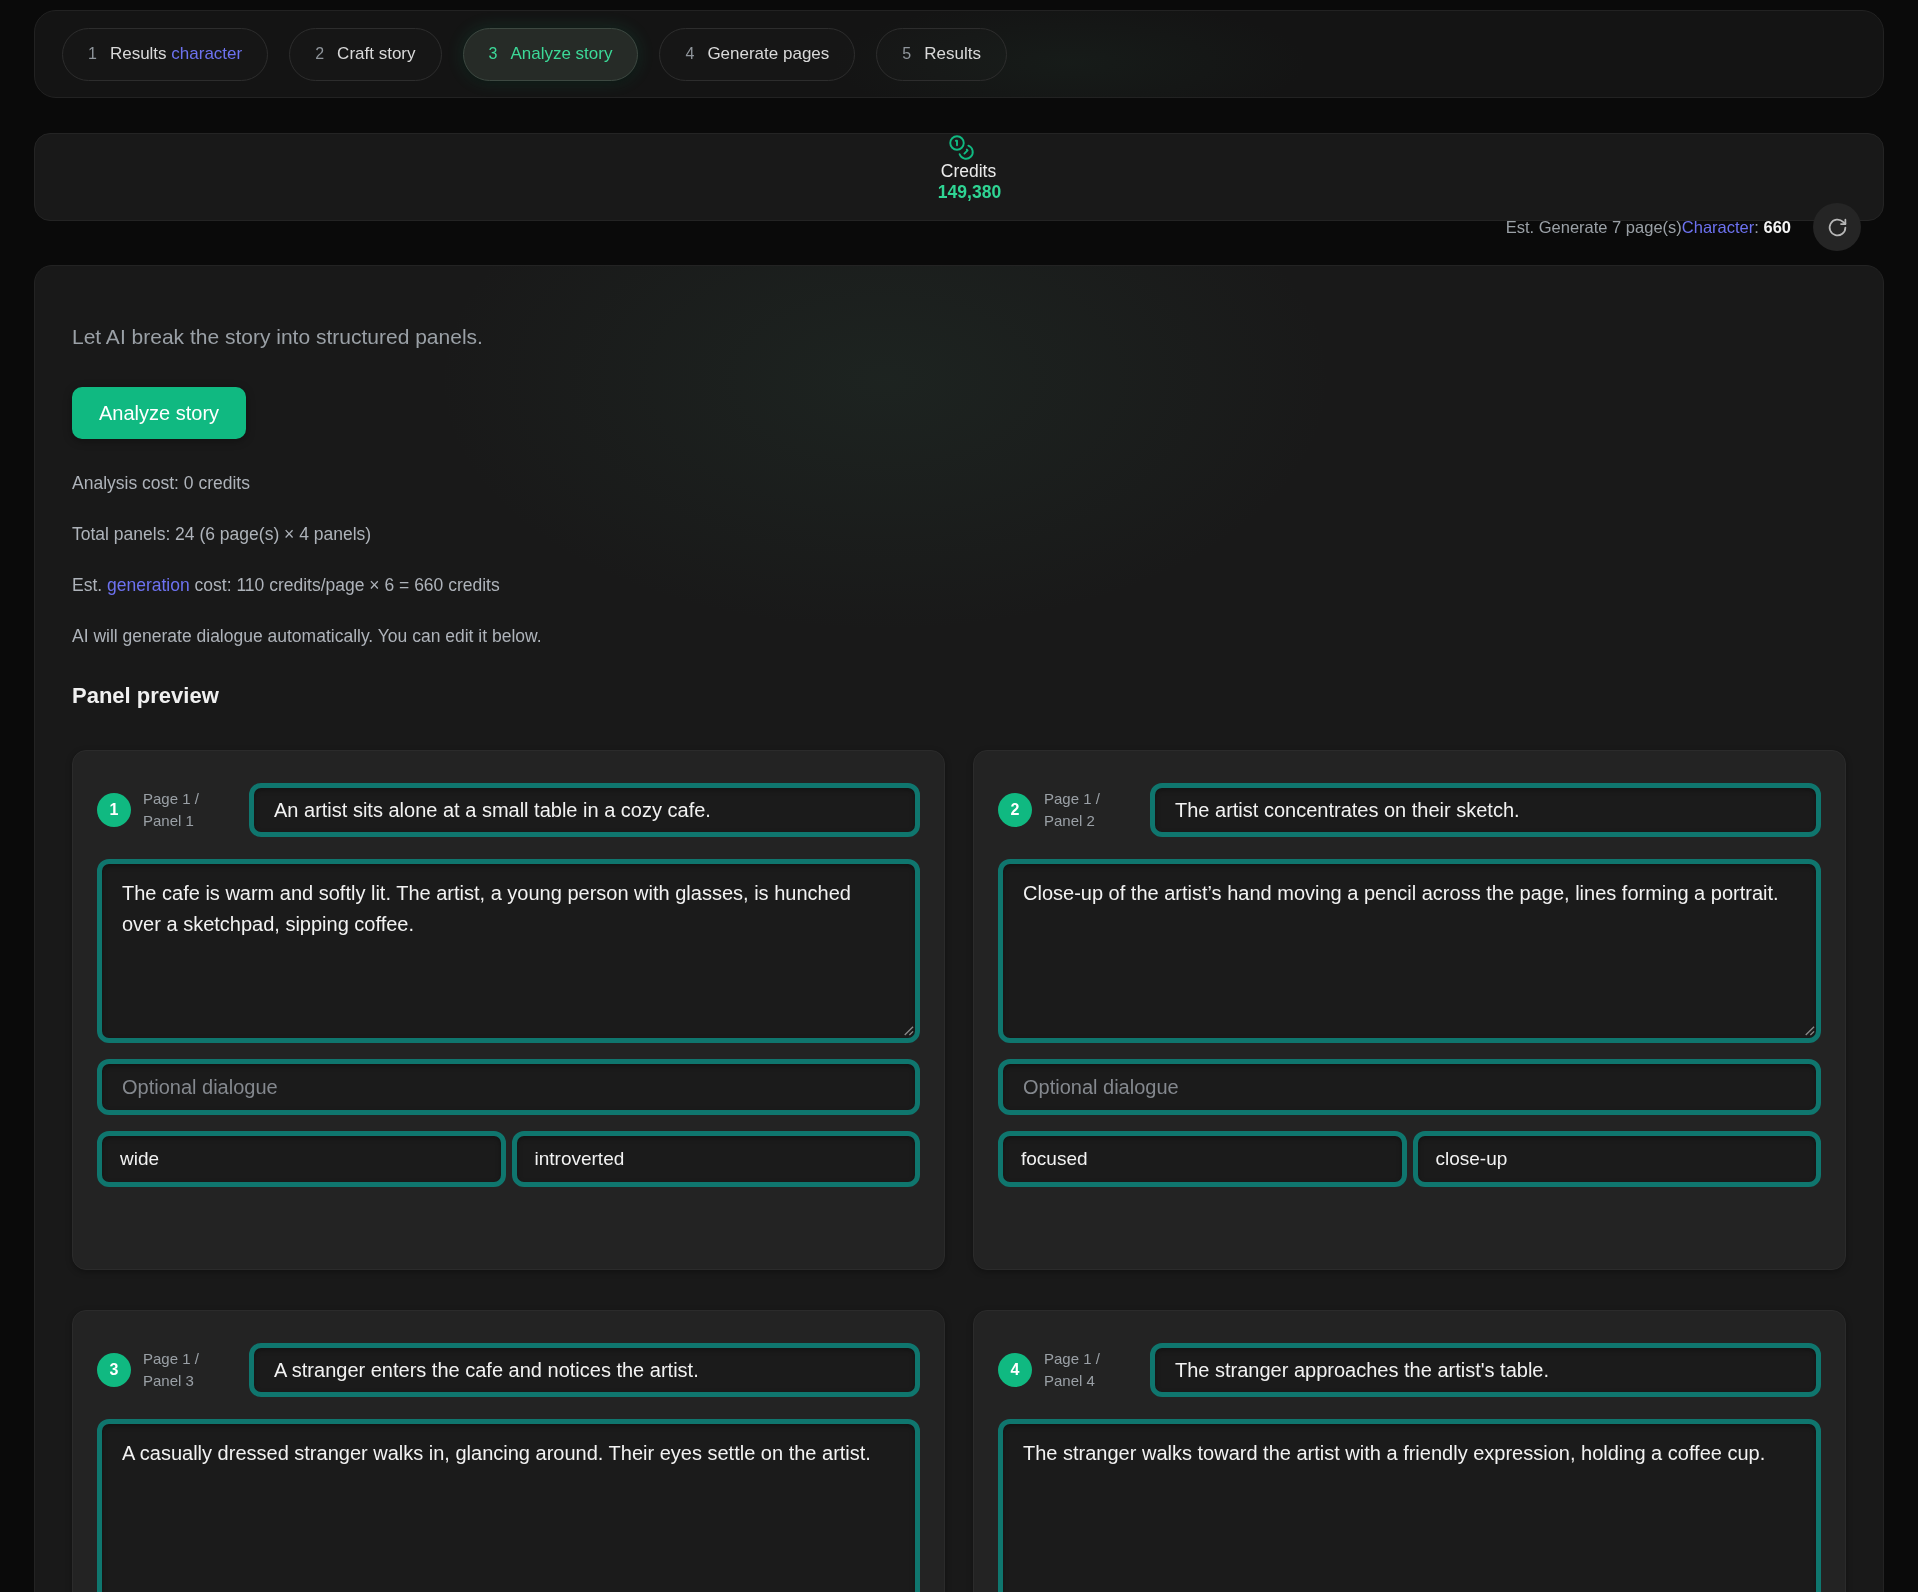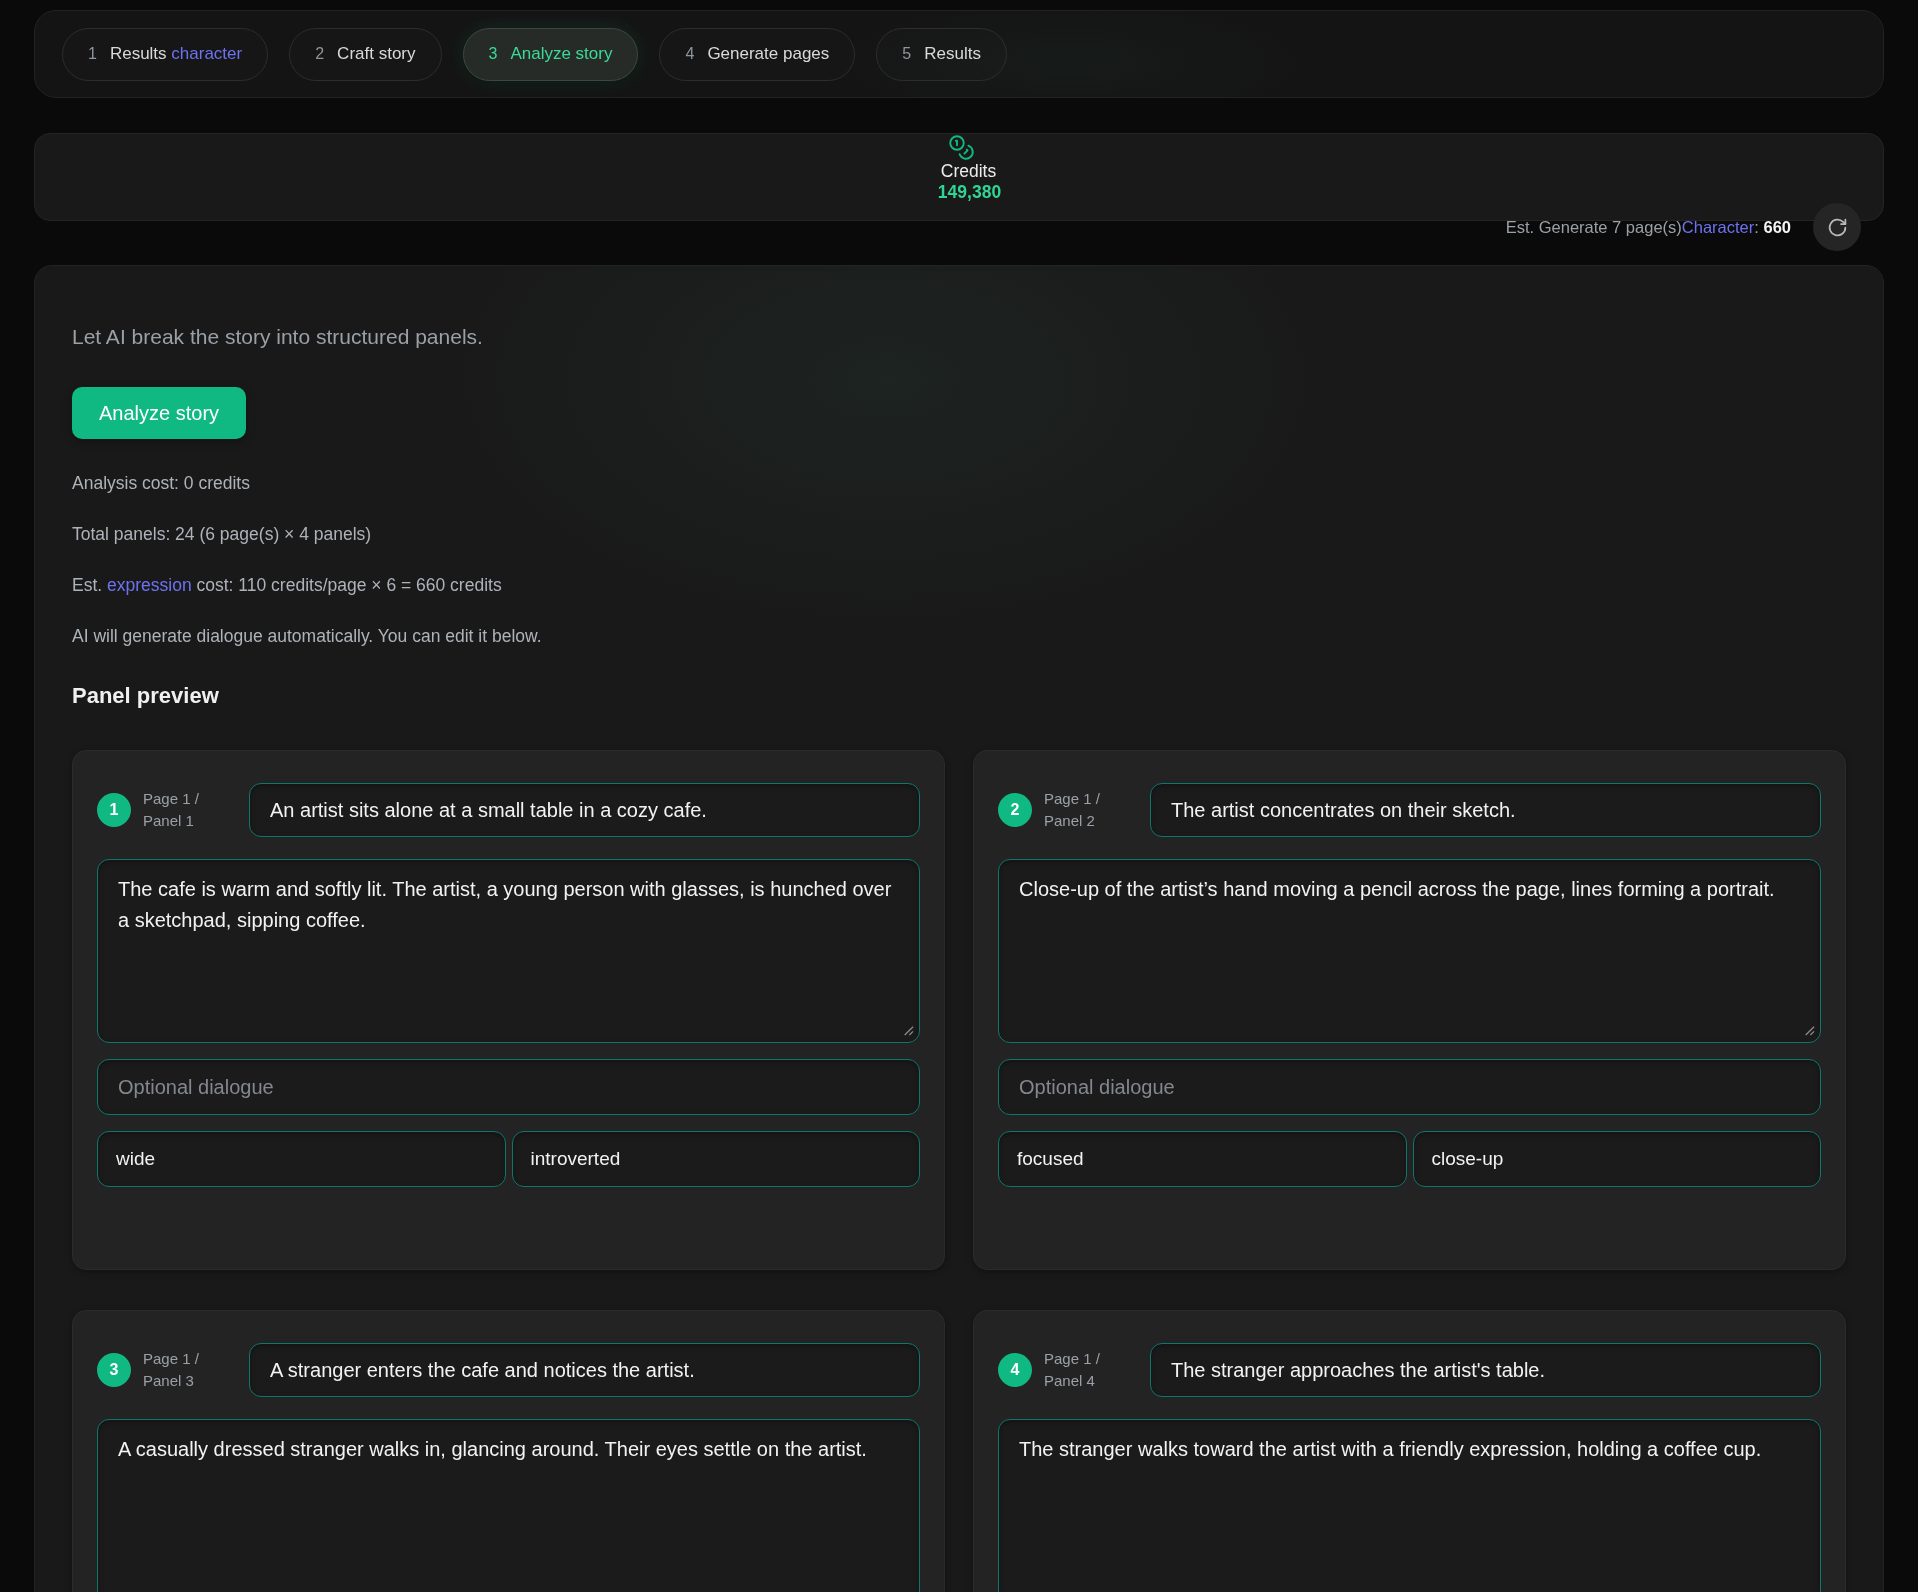--- a/index.html
+++ b/index.html
@@ -84,21 +84,21 @@
   }
   .pheader { display: flex; align-items: center; gap: 12px; margin-bottom: 22px; }
   .badge {
     width: 34px; height: 34px; border-radius: 50%; flex: none;
     background: var(--green, #10b981); color: #fff;
     font-size: 16px; font-weight: 700;
     display: flex; align-items: center; justify-content: center;
   }
   .pageinfo { width: 94px; flex: none; font-size: 15px; color: #9aa0a6; line-height: 1.45; }
   .field {
-    background: #1b1b1b; border: 1px solid #0f766e; border-radius: 12px;
+    background: #1b1b1b; border: 5px solid #0f766e; border-radius: 12px;
     color: #f2f2f2; font-family: inherit;
     box-shadow: inset 0 2px 5px rgba(0,0,0,0.35);
     outline: none;
   }
   .title-input { flex: 1; height: 54px; font-size: 20px; padding: 0 20px; }
   .desc-wrap { position: relative; }
   .desc {
     display: block; width: 100%; height: 184px;
     font-size: 20px; line-height: 1.55; padding: 14px 20px;
     resize: none;
@@ -161,21 +161,21 @@
     </div>
   </div>
 
   <div class="maincard">
     <div class="step-subtitle">Let AI break the story into structured panels.</div>
 
     <button class="analyze-btn">Analyze story</button>
 
     <p class="info-line">Analysis cost: 0 credits</p>
     <p class="info-line">Total panels: 24 (6 page(s) × 4 panels)</p>
-    <p class="info-line"><span>Est. </span><span class="accent-indigo">expression</span><span> cost: 110 credits/page × 6 = 660 credits</span></p>
+    <p class="info-line"><span>Est. </span><span class="accent-indigo">generation</span><span> cost: 110 credits/page × 6 = 660 credits</span></p>
     <p class="info-line">AI will generate dialogue automatically. You can edit it below.</p>
 
     <div class="panel-preview-h">Panel preview</div>
 
     <div class="grid">
 
       <div class="pcard">
         <div class="pheader">
           <div class="badge">1</div>
           <div class="pageinfo">

